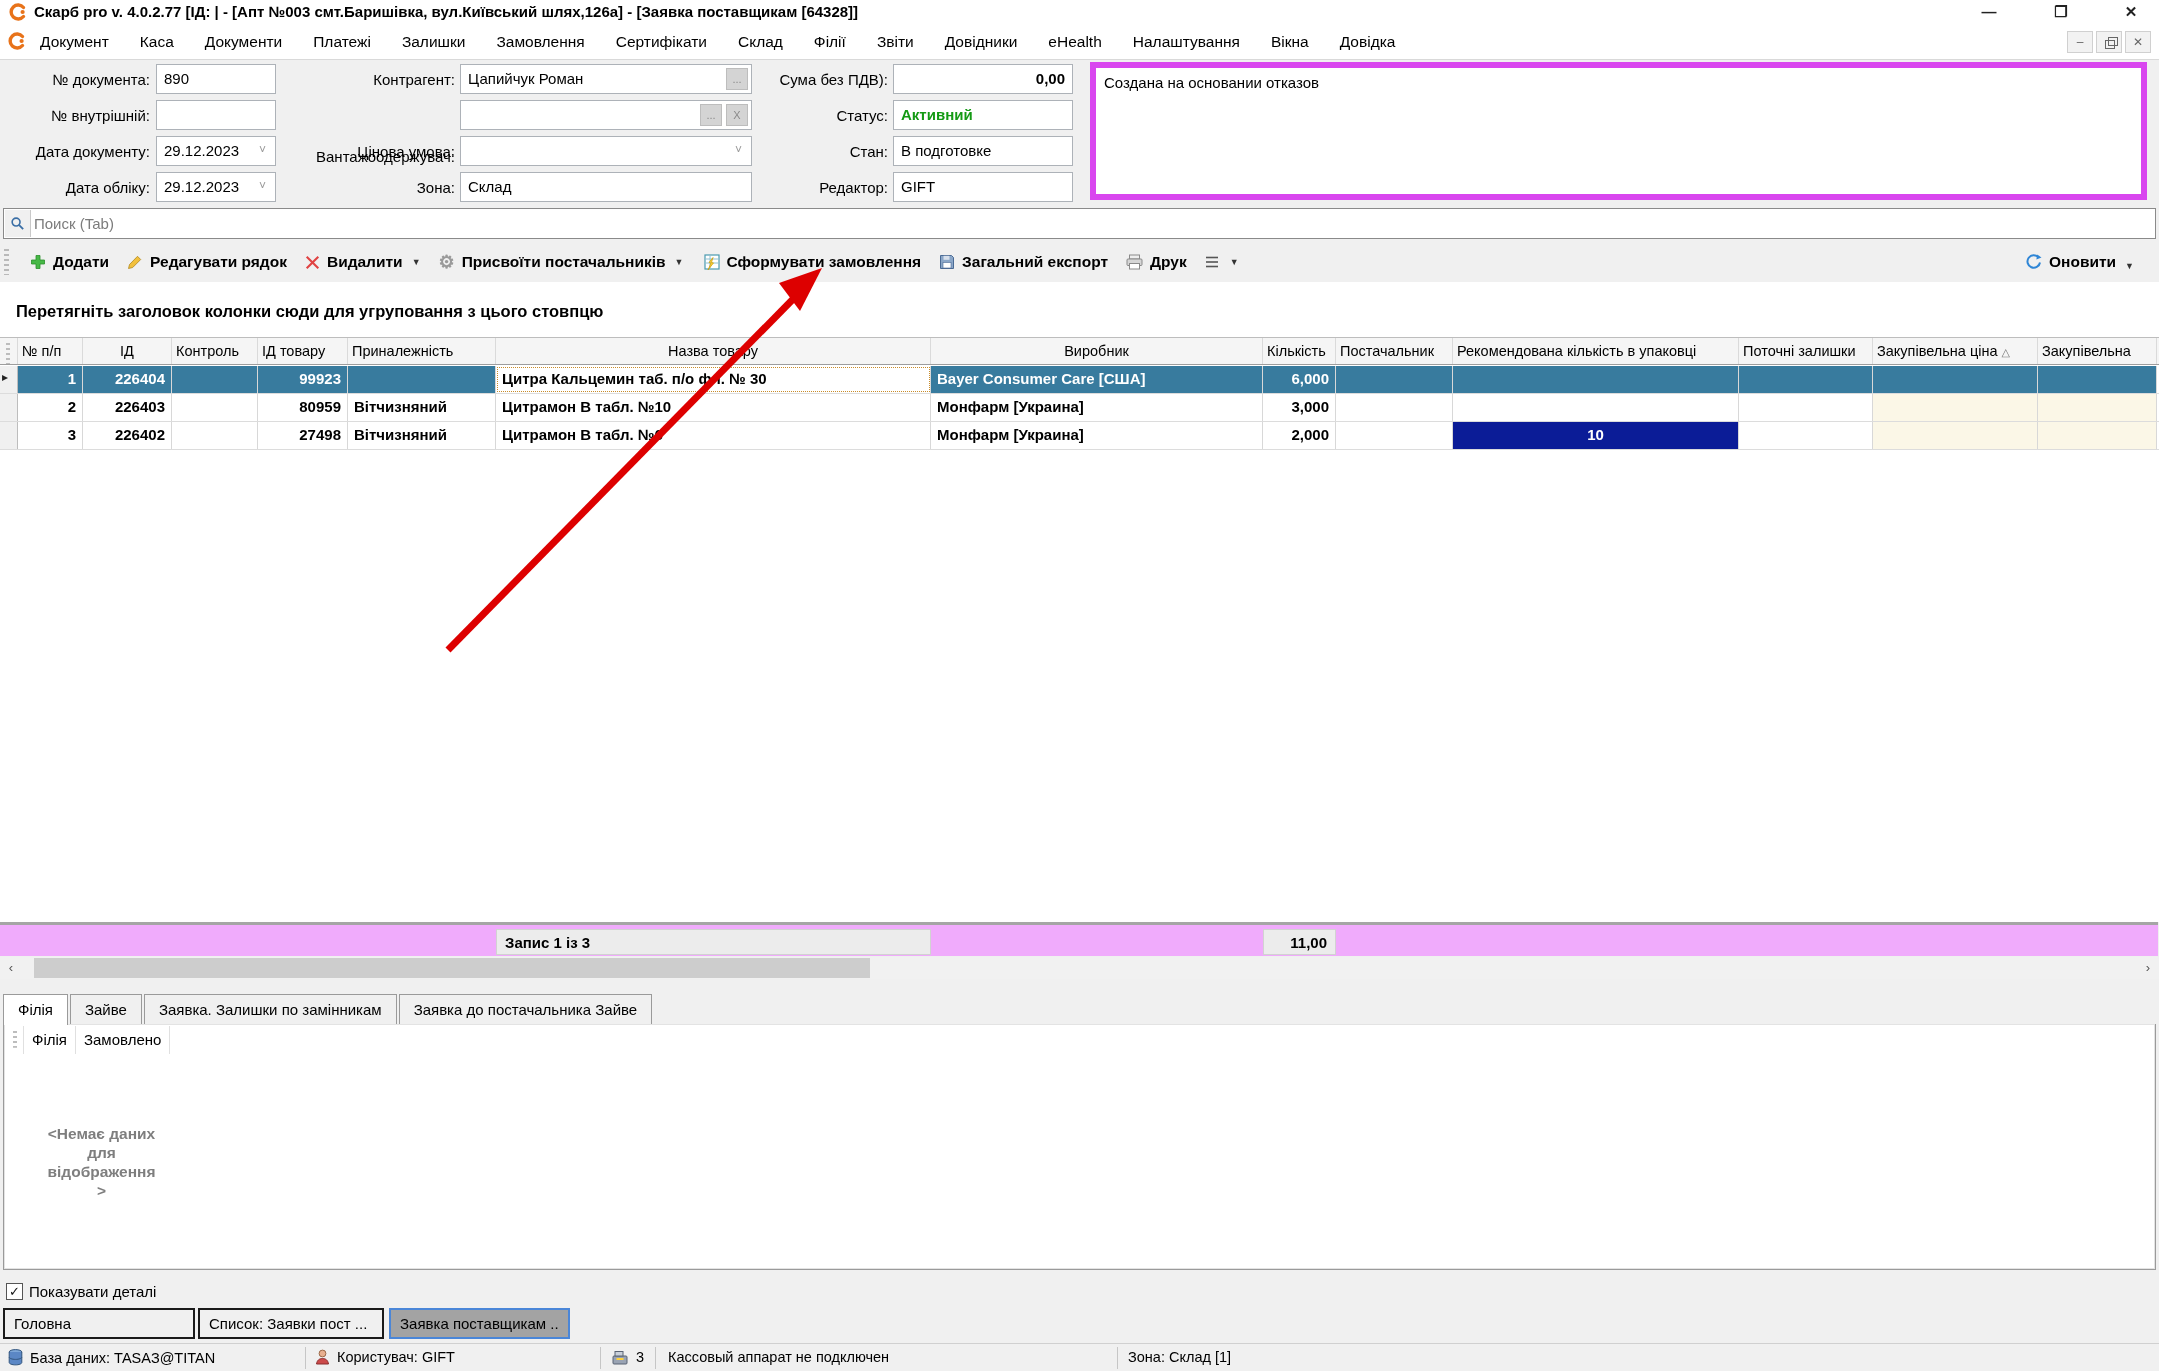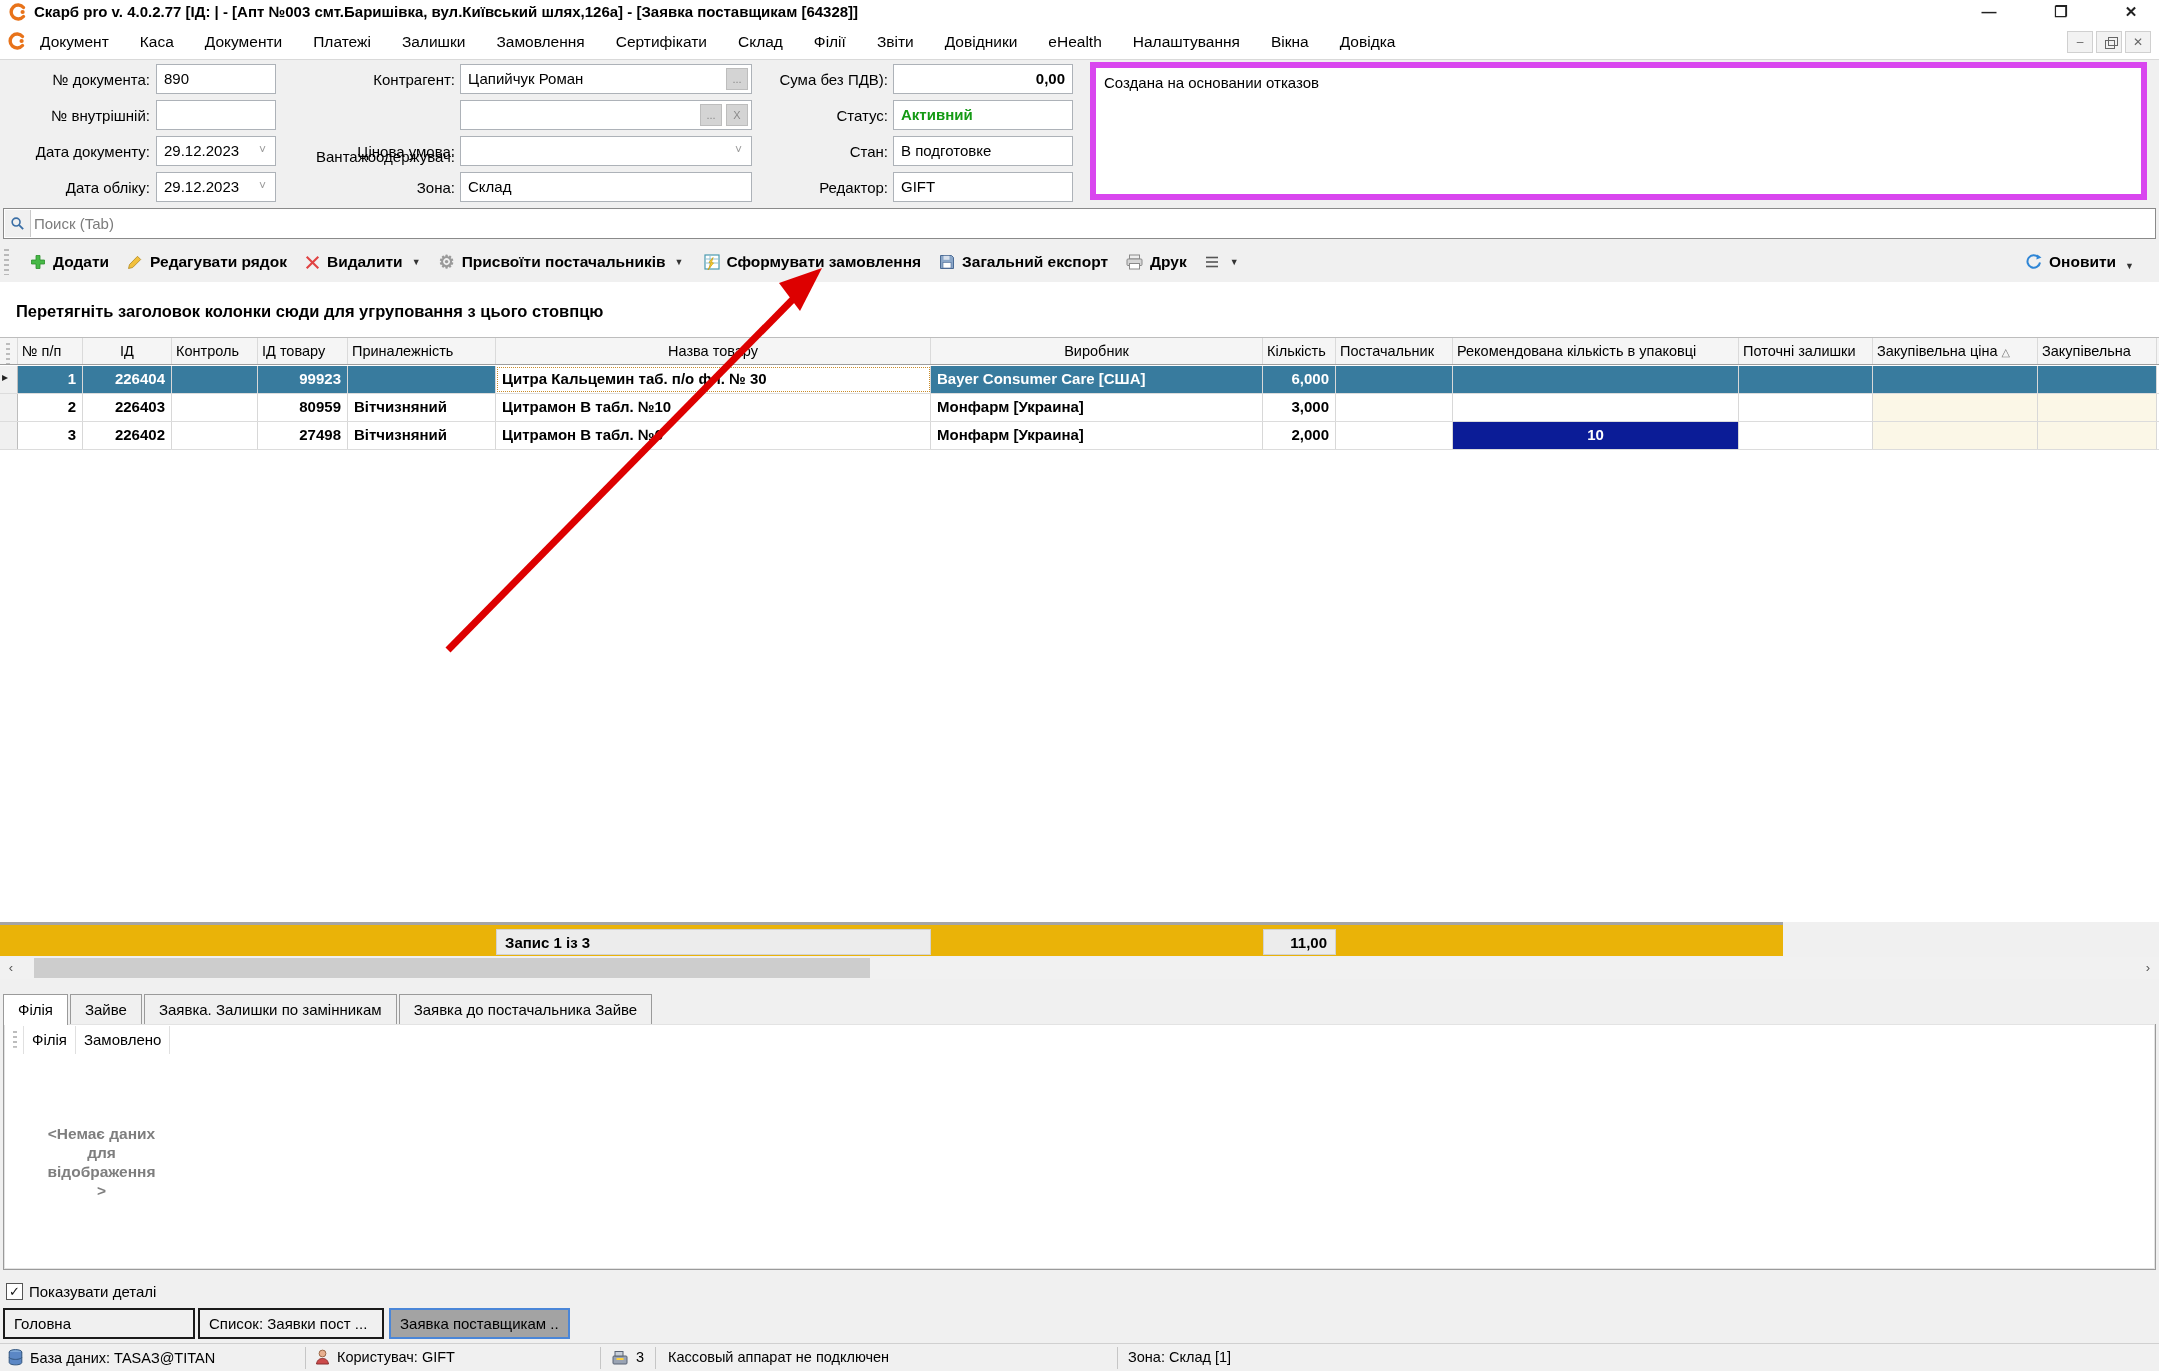--- a/index.html
+++ b/index.html
@@ -74,21 +74,21 @@
     white-space:nowrap; overflow:hidden; }
   .cell.r { text-align:right; }
   .cell.grip-cell { background:#f0f0f0; font-weight:normal; font-size:12px; color:#222; padding:4px 2px; border-right:1px solid #bdbdbd; }
   .row-sel .cell { background:#387b9e; color:#fff; }
   .row-sel .cell.grip-cell { background:#f0f0f0; color:#222; }
   .row-sel .cell.focus-cell { background:#fff; color:#000; outline:1px dotted #c98c2a; outline-offset:-2px; }
   .cream { background:#fbf7e7; }
   .navy { background:#0b1c97; color:#fff; text-align:center; }
 
   
-  #summary { position:absolute; left:0; top:922px; width:1783px; height:34px; background:#eab308; border-top:3px solid #a5a5a5; }
+  #summary { position:absolute; left:0; top:922px; width:2158px; height:34px; background:#f0abfc; border-top:3px solid #a5a5a5; }
   .sum-box { position:absolute; top:4px; height:26px; background:#ececec; border:1px solid #d2d2d2;
     font-size:15px; font-weight:bold; padding:4px 8px; }
   #hscroll { position:absolute; left:0; top:957px; width:2159px; height:22px; background:#f1f1f1; }
   .scroll-arrow { position:absolute; top:0; width:22px; height:22px; font-size:13px; color:#555; text-align:center; line-height:22px; }
   #hthumb { position:absolute; left:34px; top:1px; width:836px; height:20px; background:#cdcdcd; }
 
   
   #detail-tabs { position:absolute; left:3px; top:994px; height:31px; display:flex; font-size:15px; }
   .dtab { padding:6px 14px; border:1px solid #9a9a9a; border-bottom:none; background:#f0f0f0; white-space:nowrap; margin-right:2px; }
   .dtab.active { background:#fff; position:relative; z-index:2; }

